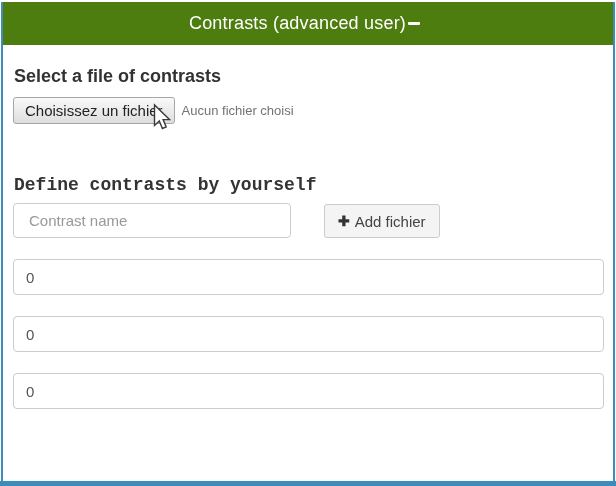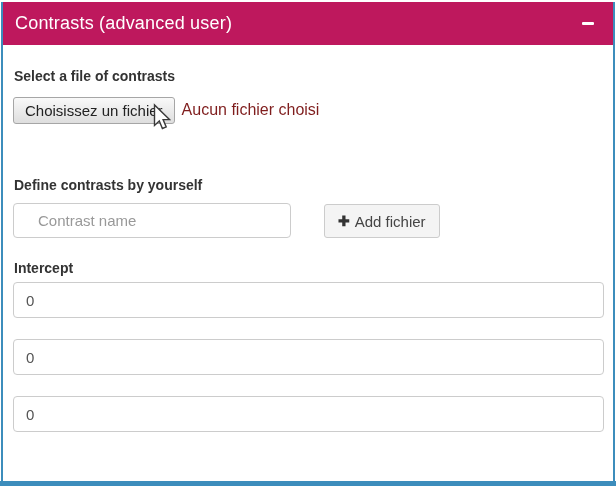--- a/index.html
+++ b/index.html
@@ -16,25 +16,25 @@
   .panel {
     position: absolute;
     left: 1px; right: 1px; top: 2px; bottom: 5px;
     border-left: 2px solid #3c8dbc;
     border-right: 2px solid #3c8dbc;
     background: #fff;
   }
 
   .panel-header {
     height: 43px;
-    background: #be185d;
+    background: #4d7c0f;
     color: #fff;
     display: flex;
     align-items: center;
-    justify-content: space-between;
+    justify-content: center;
     padding: 0 17px 0 12px;
   }
   .panel-title {
     font-size: 18px;
     font-weight: 400;
     letter-spacing: 0.2px;
   }
   .collapse-button {
     background: transparent;
     border: none;
@@ -50,62 +50,62 @@
     background: #fff;
     border-radius: 1px;
   }
 
   .panel-body {
     padding: 22px 9px 0 10px;
   }
 
   .section-label {
     display: block;
-    font-size: 14px;
+    font-size: 18px;
     font-weight: 700;
     color: #333;
     line-height: 19px;
   }
   .label-file { margin: 0 0 10px 1px; }
-  .label-define { margin: 0 0 8px 1px; }
+  .label-define { margin: 0 0 8px 1px; font-family: Liberation Mono, monospace; }
 
   .file-row {
     display: flex;
     align-items: center;
     height: 28px;
     margin-bottom: 52px;
   }
   .file-button {
     height: 27px;
     padding: 0 11px;
     font-family: "Liberation Sans", sans-serif;
     font-size: 15px;
     color: #222;
     background: linear-gradient(#f9f9f9, #dedede);
     border: 1px solid #a6a6a6;
     border-radius: 3px;
     cursor: pointer;
   }
   .file-status {
     margin-left: 7px;
-    font-size: 16px;
-    color: #7f1d1d;
+    font-size: 13px;
+    color: #737373;
   }
 
   .define-row {
     display: flex;
     align-items: flex-start;
     height: 35px;
   }
   .contrast-name-input {
     width: 278px;
     height: 35px;
     border: 1px solid #ccc;
     border-radius: 4px;
-    padding: 0 24px;
+    padding: 0 15px;
     font-family: "Liberation Sans", sans-serif;
     font-size: 15px;
     color: #555;
     outline: none;
   }
   .contrast-name-input::placeholder { color: #999; opacity: 1; }
 
   .add-button {
     margin-left: 33px;
     margin-top: 1px;
@@ -184,21 +184,20 @@
 
     <div class="define-row">
       <input class="contrast-name-input" type="text" placeholder="Contrast name" style="">
       <button class="add-button">
         <span class="plus-icon">✚</span>
         <span>Add fichier</span>
       </button>
     </div>
 
     <div class="field-group">
-      <span class="section-label field-label">Intercept</span>
       <input class="field-input" type="text" value="0" style="">
     </div>
 
     <div class="field-group">
       <input class="field-input" type="text" value="0" style="">
     </div>
 
     <div class="field-group">
       <input class="field-input" type="text" value="0" style="">
     </div>

